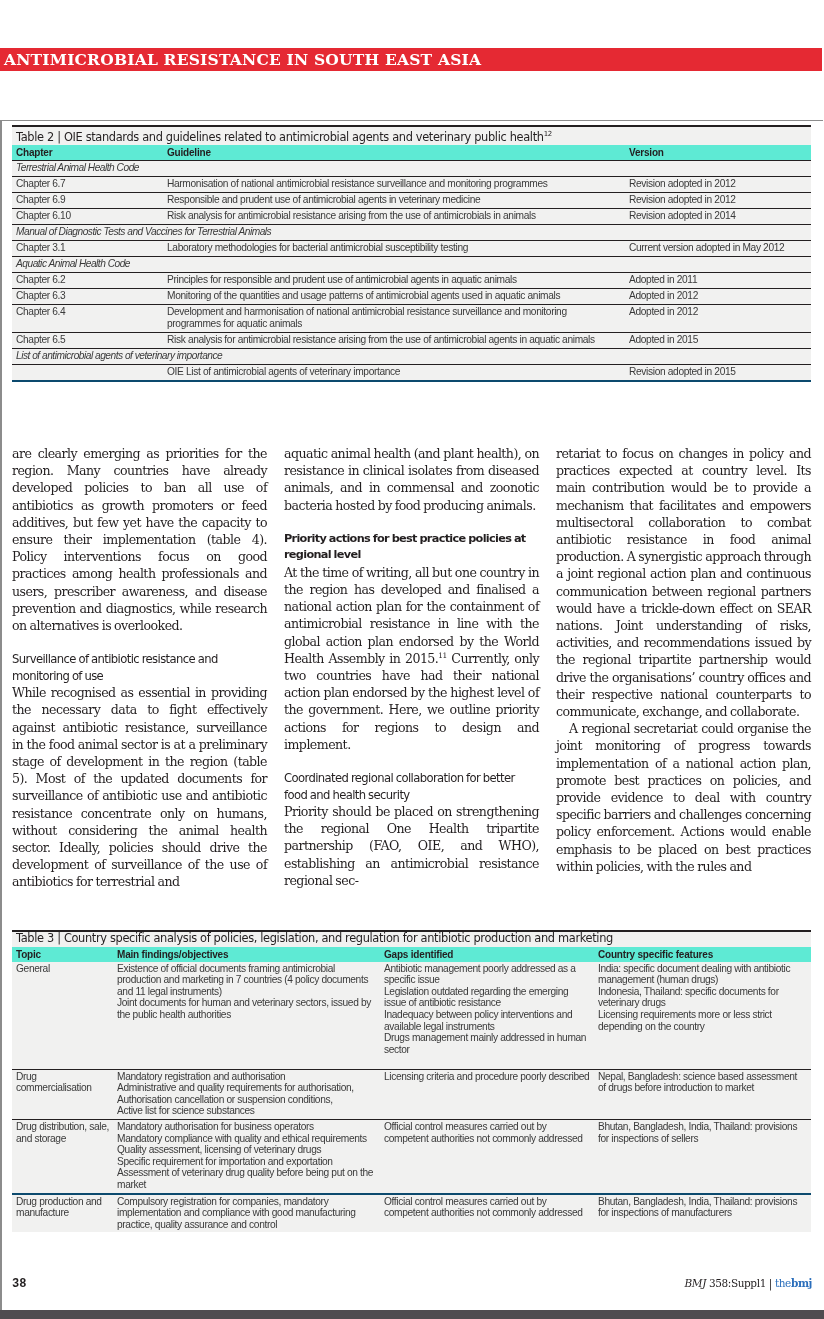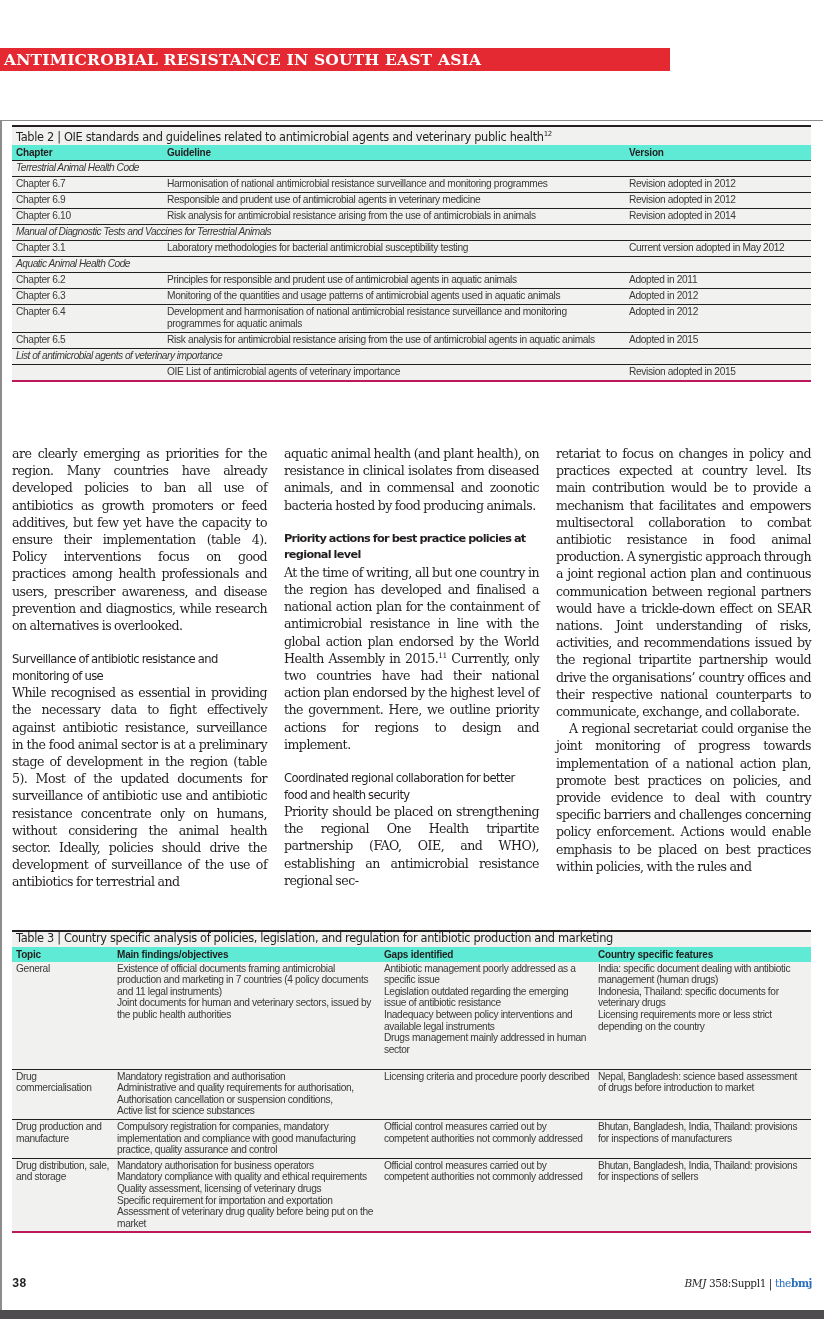--- a/index.html
+++ b/index.html
@@ -6,21 +6,21 @@
   body {
     width: 824px; height: 1319px; position: relative; overflow: hidden;
     background: #ffffff; font-family: "DejaVu Serif", serif; color: #231f20;
   }
   .page-frame {
     position: absolute; left: 0; top: 120px; width: 823px; height: 1192px;
     border-left: 2px solid #8c8c8c; border-top: 1px solid #8c8c8c;
     box-sizing: border-box;
   }
   .section-banner {
-    position: absolute; left: 0; top: 48px; width: 670px; height: 23px;
+    position: absolute; left: 0; top: 48px; width: 822px; height: 23px;
     background: #e52933; color: #fff;
     font-family: "DejaVu Serif", serif; font-weight: bold; font-size: 15.5px;
     letter-spacing: 0.2px; line-height: 23px; padding-left: 4px; box-sizing: border-box;
   }
   
   .tbl {
     position: absolute; left: 12px; width: 799px;
     background: #f1f1f0; font-family: "Liberation Sans", sans-serif;
     border-collapse: collapse; font-size: 10.2px; color: #3a3a3a;
   }
@@ -34,21 +34,21 @@
     text-align: left; font-weight: bold; font-size: 10px; color: #231f20;
     padding: 2px 4px; background: #5eead4; font-family: "Liberation Sans", sans-serif;
     letter-spacing: -0.2px;
   }
   .tbl td {
     padding: 1px 4px 2px 4px; vertical-align: top; letter-spacing: -0.35px;
     line-height: 12px;
   }
   .tbl tr.row td { border-top: 1px solid #231f20; }
   .tbl tr.section td { border-top: 1px solid #231f20; font-style: italic; letter-spacing: -0.5px; }
-  .tbl tr.last td { border-bottom: 2px solid #be185d; }
+  .tbl tr.last td { border-bottom: 2px solid #0c4a6e; }
   #table2 { top: 125px; }
   #table2 col.c1 { width: 151px; }
   #table2 col.c2 { width: 462px; }
   #table2 col.c3 { width: 186px; }
   #table3 { top: 930px; }
   #table3 col.c1 { width: 101px; }
   #table3 col.c2 { width: 267px; }
   #table3 col.c3 { width: 214px; }
   #table3 col.c4 { width: 217px; }
   #table3 td { line-height: 11.6px; }
@@ -235,48 +235,48 @@
       <span class="line">Authorisation cancellation or suspension conditions,</span>
       <span class="line">Active list for science substances</span>
     </td>
     <td>
           <span class="line">Licensing criteria and procedure poorly described</span>
         </td>
     <td>
           <span class="line">Nepal, Bangladesh: science based assessment of drugs before introduction to market</span>
         </td>
   </tr>
-  <tr class="row">
-    <td>Drug production and manufacture</td>
-    <td>
-          <span class="line">Compulsory registration for companies, mandatory implementation and compliance with good manufacturing practice, quality assurance and control</span>
-        </td>
-    <td>
-          <span class="line">Official control measures carried out by competent authorities not commonly addressed</span>
-        </td>
-    <td>
-          <span class="line">Bhutan, Bangladesh, India, Thailand: provisions for inspections of manufacturers</span>
-        </td>
-  </tr>
   <tr class="row last">
     <td>Drug distribution, sale, and storage</td>
     <td>
       <span class="line">Mandatory authorisation for business operators</span>
       <span class="line">Mandatory compliance with quality and ethical requirements</span>
       <span class="line">Quality assessment, licensing of veterinary drugs</span>
       <span class="line">Specific requirement for importation and exportation</span>
       <span class="line">Assessment of veterinary drug quality before being put on the market</span>
     </td>
     <td>
           <span class="line">Official control measures carried out by competent authorities not commonly addressed</span>
         </td>
     <td>
           <span class="line">Bhutan, Bangladesh, India, Thailand: provisions for inspections of sellers</span>
         </td>
   </tr>
+  <tr class="row">
+    <td>Drug production and manufacture</td>
+    <td>
+          <span class="line">Compulsory registration for companies, mandatory implementation and compliance with good manufacturing practice, quality assurance and control</span>
+        </td>
+    <td>
+          <span class="line">Official control measures carried out by competent authorities not commonly addressed</span>
+        </td>
+    <td>
+          <span class="line">Bhutan, Bangladesh, India, Thailand: provisions for inspections of manufacturers</span>
+        </td>
+  </tr>
 </tbody>
   </table>
 
 <div class="footer-page">38</div>
 <div class="footer-cite">
   <span class="journal">BMJ</span><span> 358:Suppl1 | </span><span class="brand-the">the</span><span class="brand-bmj">bmj</span>
 </div>
 <div class="bottom-bar"></div>
 
 </body></html>

